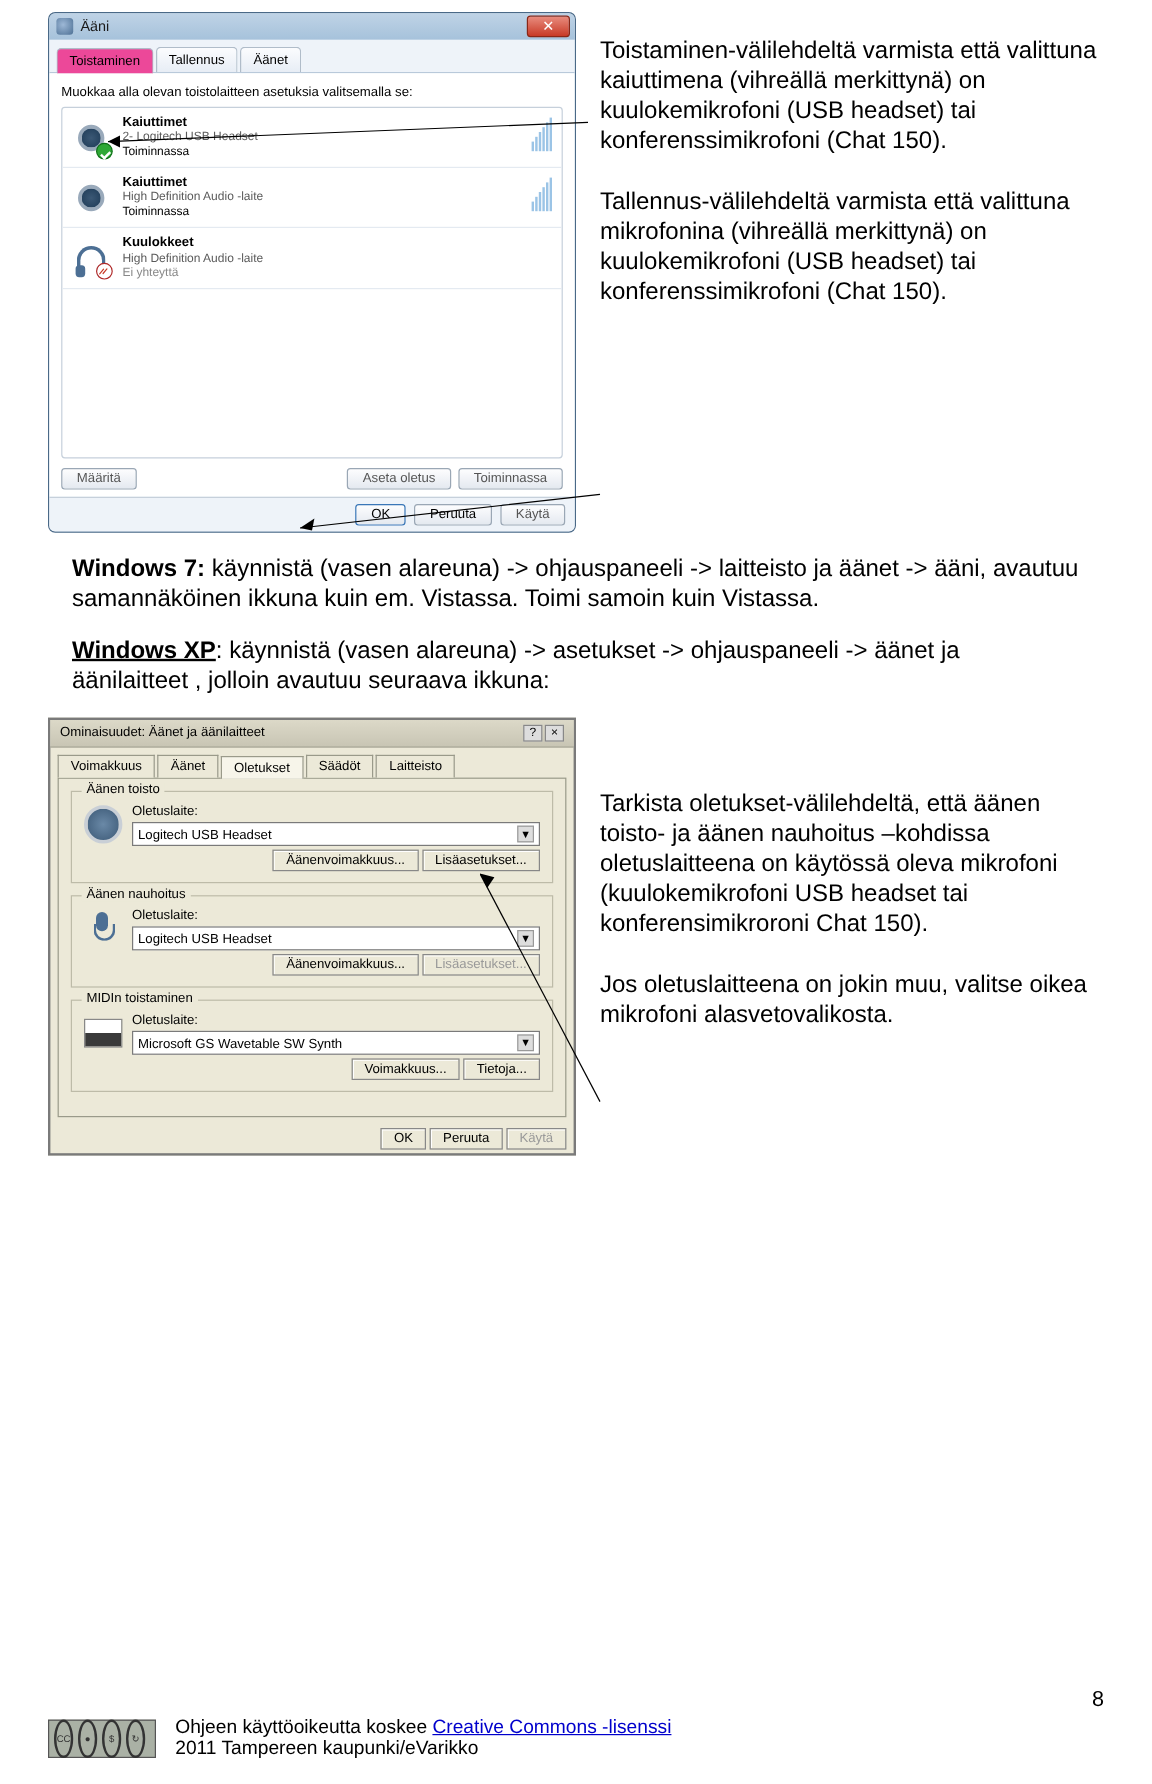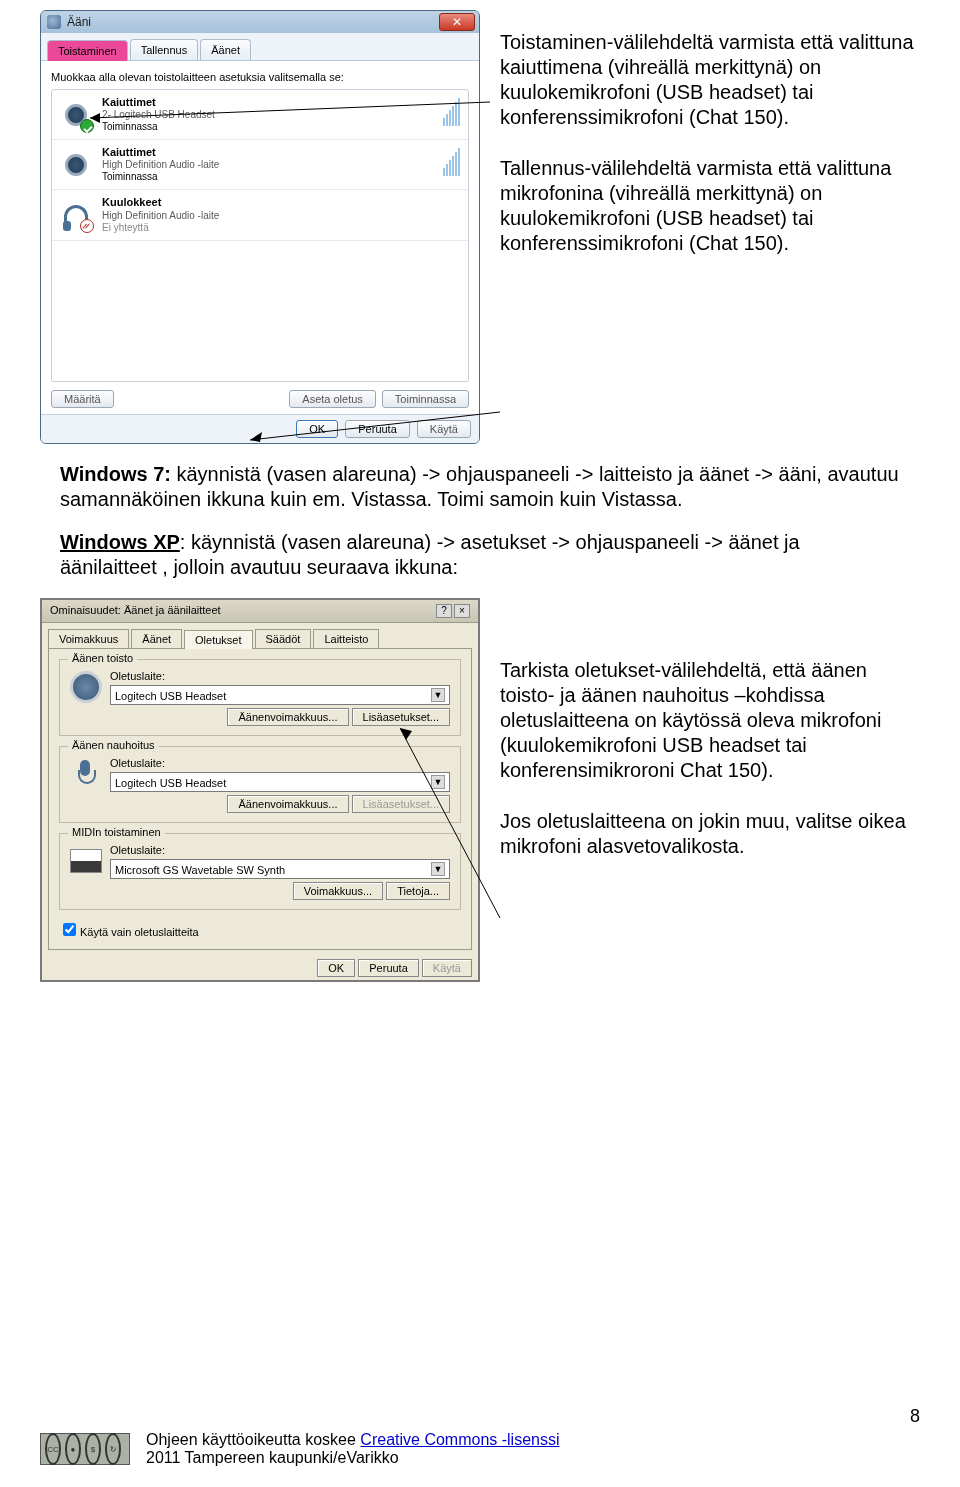--- a/index.html
+++ b/index.html
@@ -395,23 +395,20 @@
                   <span>Microsoft GS Wavetable SW Synth</span>
                   <span class="arrow">▼</span>
                 </div>
               </div>
             </div>
             <div class="xp-subbtns">
               <span class="xp-btn">Voimakkuus...</span>
               <span class="xp-btn">Tietoja...</span>
             </div>
           </div>
-          <div class="xp-check">
-            <input type="checkbox" checked="" style=""><span>Käytä vain oletuslaitteita</span>
-          </div>
         </div>
         <div class="xp-footer">
           <span class="xp-btn">OK</span>
           <span class="xp-btn">Peruuta</span>
           <span class="xp-btn" style="color:#999">Käytä</span>
         </div>
       </div>
     </div>
 
     <div class="xp-callout">

